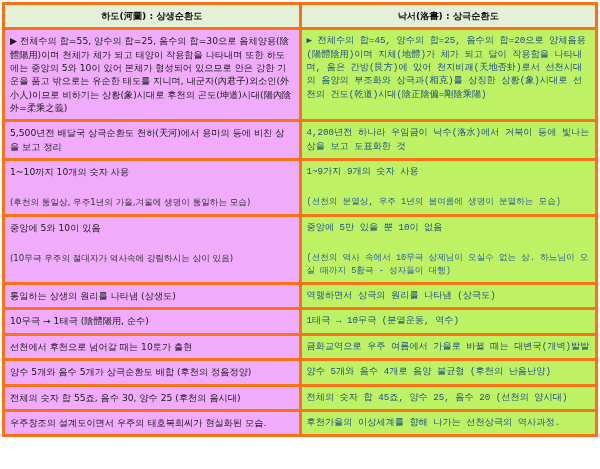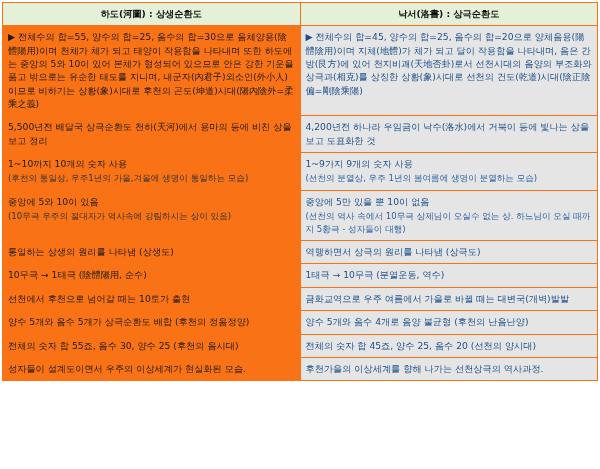--- a/index.html
+++ b/index.html
@@ -17,49 +17,50 @@
   .wrap {
     width: 596px;
     margin: 2px auto 0 auto;
   }
   table.cmp {
     width: 100%;
     border-collapse: collapse;
     table-layout: fixed;
   }
   table.cmp th, table.cmp td {
-    border: 1px solid #f97316;
+    border: 3px solid #f97316;
     vertical-align: top;
     padding: 4px 5px 5px 5px;
     font-size: 9.2px;
     line-height: 1.45;
     word-break: break-all;
   }
   table.cmp col.c1 { width: 50%; }
   table.cmp col.c2 { width: 50%; }
 
   thead th {
     background: #e4f0d8;
     text-align: center;
     font-size: 11.5px;
     font-weight: bold;
     padding: 5px 4px 6px 4px;
     color: #111;
     border: 1px solid #3c7a3c;
   }
   .left-cell {
-    background: #f97316;
+    background: #f0abfc;
   }
   .right-cell {
-    background: #e5e5e5;
+    background: #bef264;
     color: #1b4f8a;
+    font-family: Liberation Mono, monospace;
   }
   .note {
     display: block;
-    margin-top: 2px;
+    margin-top: 18px;
     font-size: 8.6px;
     color: #333;
   }
   .right-cell .note { color: #2a62a0; }
   .rowtall td { padding-bottom: 6px; }
   .last-row td { padding-bottom: 5px; }
 </style>
 </head>
 <body>
 
@@ -118,18 +119,18 @@
       </tr>
       <tr>
         <td class="left-cell">양수 5개와 음수 5개가 상극순환도 배합 (후천의 정음정양)</td>
         <td class="right-cell">양수 5개와 음수 4개로 음양 불균형 (후천의 난음난양)</td>
       </tr>
       <tr>
         <td class="left-cell">전체의 숫자 합 55죠, 음수 30, 양수 25 (후천의 음시대)</td>
         <td class="right-cell">전체의 숫자 합 45죠, 양수 25, 음수 20 (선천의 양시대)</td>
       </tr>
       <tr class="last-row">
-        <td class="left-cell">성자들이 설계도이면서 우주의 이상세계가 현실화된 모습.</td>
+        <td class="left-cell">우주창조의 설계도이면서 우주의 태호복희씨가 현실화된 모습.</td>
         <td class="right-cell">후천가을의 이상세계를 향해 나가는 선천상극의 역사과정.</td>
       </tr>
     </tbody>
   </table>
 </div>
 
 </body></html>

